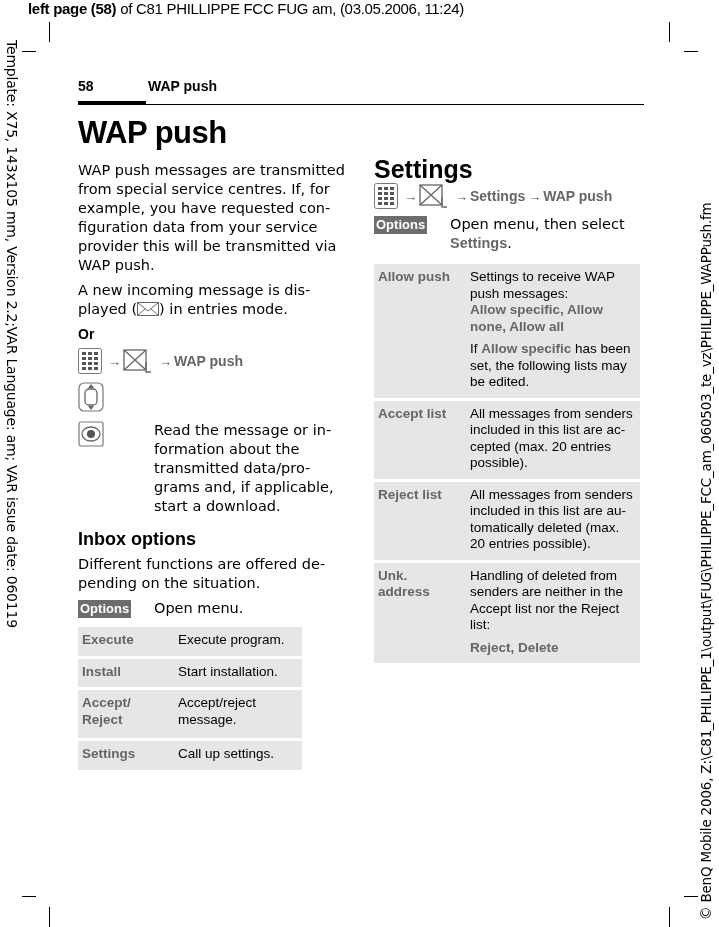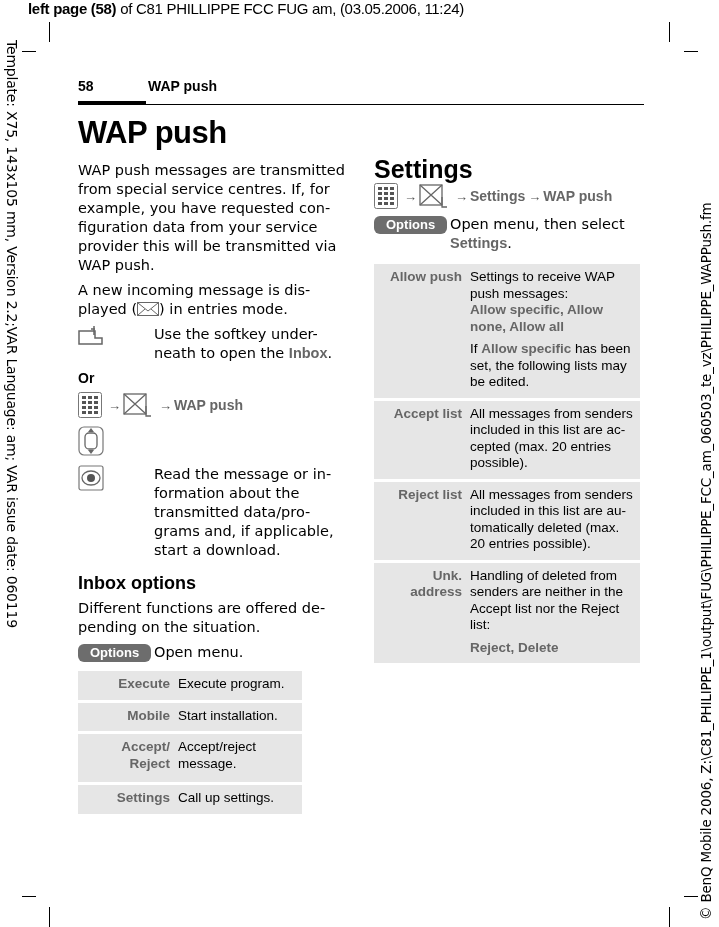--- a/index.html
+++ b/index.html
@@ -24,27 +24,27 @@
        font-weight:bold; font-size:31px; letter-spacing:-0.5px; }
   .col { position:absolute; font-size:14.5px; line-height:19px; }
   .p { margin:0 0 6px 0; }
   .hl { color:#666; font-family:"Liberation Sans", sans-serif; font-weight:bold; }
   .row2 { display:flex; margin-bottom:4px; }
   .row2 .ic { width:76px; flex:none; }
   .row2 .tx { flex:1; }
   h2 { margin:0; font-family:"Liberation Sans", sans-serif; font-weight:bold; font-size:18px; }
   h2.big { font-size:25px; }
   .softkey { display:inline-block; background:#6d6d6d; color:#fff; font-family:"Liberation Sans", sans-serif;
-       font-weight:bold; font-size:13px; padding:1px 12px; line-height:16px;border-radius:6px; }
+       font-weight:bold; font-size:13px; padding:1px 2px; line-height:16px; }
   .path { display:flex; align-items:center; font-family:"Liberation Sans", sans-serif; font-weight:bold;
        color:#666; font-size:14px; }
   .arrow { color:#555; margin:0 2px 0 6px; font-size:13px; }
   table.opt { border-collapse:separate; border-spacing:0 3px; font-family:"Liberation Sans", sans-serif; font-size:13.5px; }
   table.opt td { background:#e6e6e6; vertical-align:top; padding:5px 4px 7px 4px; line-height:16.5px; }
-  table.opt td.k { color:#666; font-weight:bold;text-align:right; }
+  table.opt td.k { color:#666; font-weight:bold; }
   .sub { display:block; margin-top:6px; }
 </style>
 </head>
 <body>
 
 <div class="abs topline">
   <b>left page (58)</b><span> of C81 PHILLIPPE FCC FUG am, (03.05.2006, 11:24)</span>
 </div>
 
 <div class="mark-v" style="left:49px;top:22px;"></div>
@@ -73,27 +73,20 @@
 <div class="col" style="left:78px;top:161px;width:270px;">
   <p class="p">WAP push messages are transmitted from special service centres. If, for example, you have requested con-figuration data from your service provider this will be transmitted via WAP push.</p>
   <p class="p">
     <span>A new incoming message is dis-played (</span><svg width="22" height="14" viewBox="0 0 22 14" style="vertical-align:-2px">
         <rect x="0.5" y="0.5" width="21" height="13" fill="none" stroke="#666"></rect>
         <path d="M1 1 L11 9 L21 1" fill="none" stroke="#666"></path>
         <path d="M1 13 L8 7 M21 13 L14 7" stroke="#666"></path>
       </svg><span>) in entries mode.</span>
   </p>
 
-  <div class="row2">
-    <div class="ic"><svg width="26" height="20" viewBox="0 0 26 20">
-          <path d="M1 6 H17 V13 H24 V19 H1 Z" fill="none" stroke="#666" stroke-width="1.5"></path>
-          <path d="M16 1 V10 M13 4 H17" stroke="#666" stroke-width="1.5" fill="none"></path>
-        </svg></div>
-    <div class="tx"><span>Use the softkey under-neath to open the </span><span class="hl">Inbox</span><span>.</span></div>
-  </div>
 
   <div style="font-family:'Liberation Sans',sans-serif;font-weight:bold;font-size:14px;margin-top:6px;">Or</div>
 
   <div class="path" style="margin:4px 0 8px 0;">
     <svg width="24" height="26" viewBox="0 0 24 26">
         <rect x="0.5" y="0.5" width="23" height="25" rx="2" fill="#fff" stroke="#777"></rect>
         <g fill="#555">
           <rect x="4" y="4" width="4" height="3"></rect>
           <rect x="10" y="4" width="4" height="3"></rect>
           <rect x="16" y="4" width="4" height="3"></rect>
@@ -141,21 +134,21 @@
     <div class="tx">Open menu.</div>
   </div>
 
   <table class="opt" style="width:224px;margin-top:6px;">
     <tbody>
         <tr>
           <td class="k" style="width:88px">Execute</td>
           <td>Execute program.</td>
         </tr>
     <tr>
-          <td class="k">Mobile</td>
+          <td class="k">Install</td>
           <td>Start installation.</td>
         </tr>
     <tr>
           <td class="k" style="width:60px;padding-bottom:10px">Accept/ Reject</td>
           <td>Accept/reject message.</td>
         </tr>
     <tr>
           <td class="k">Settings</td>
           <td>Call up settings.</td>
         </tr>

